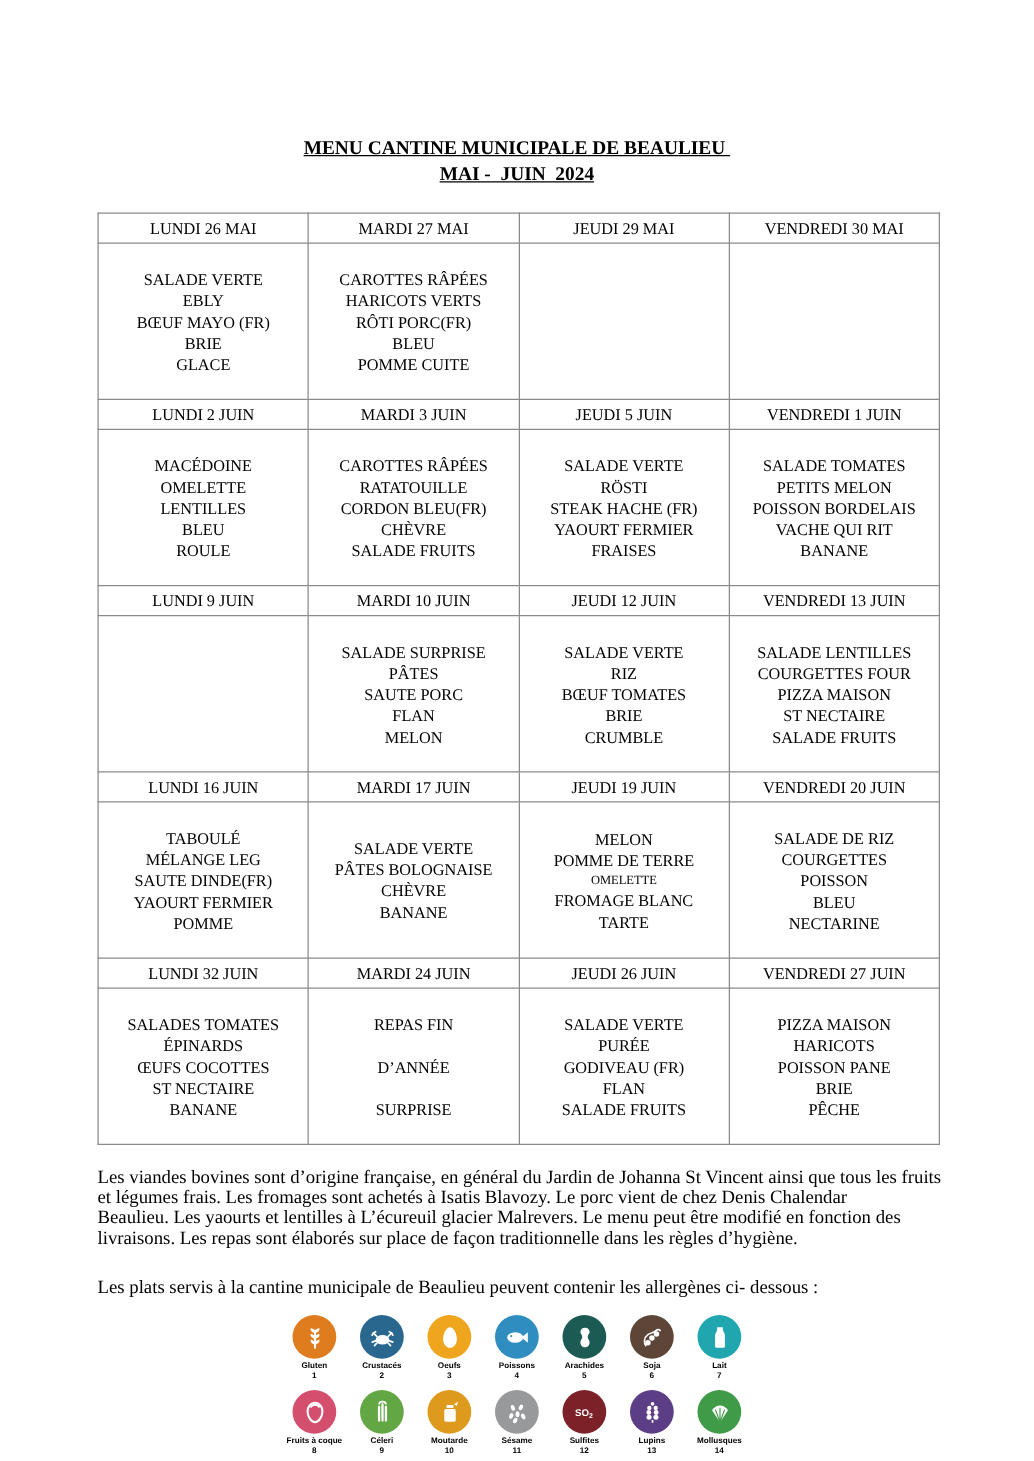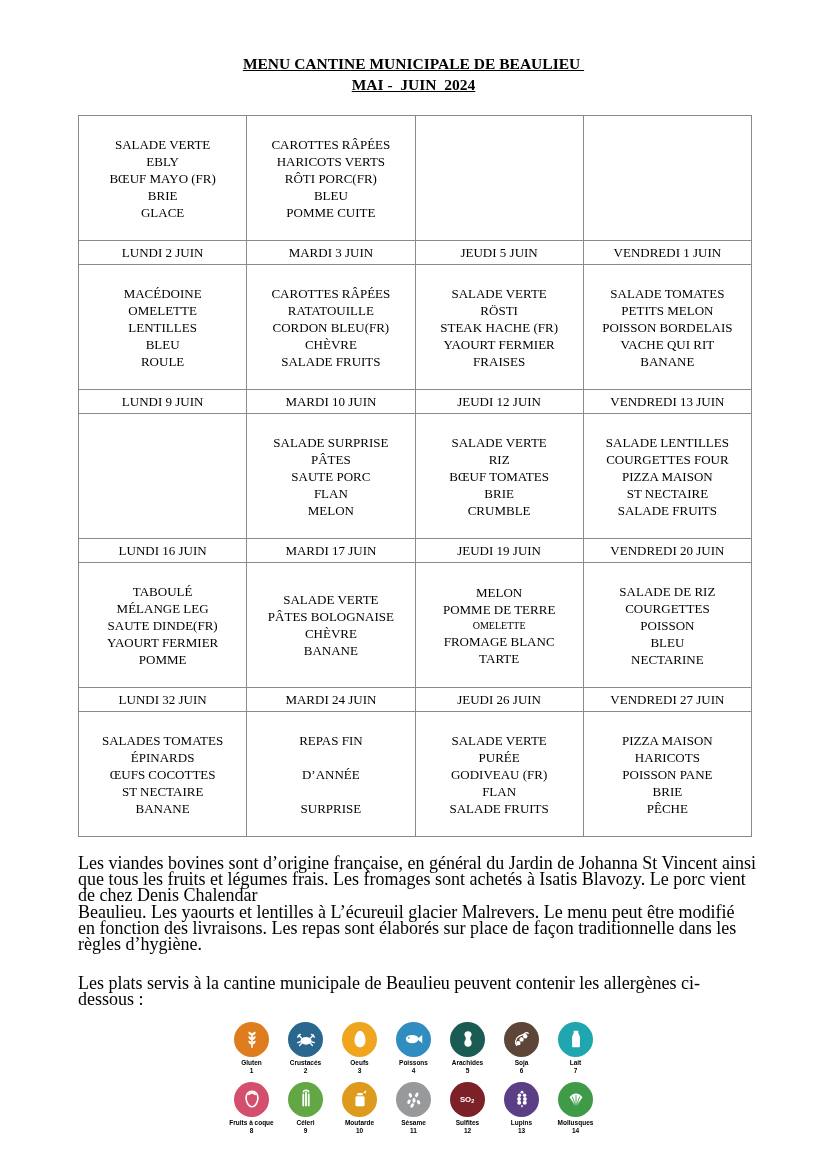--- a/index.html
+++ b/index.html
@@ -7,21 +7,21 @@
   .page {
     width: 827px;
     height: 1169px;
     position: relative;
     background: #ffffff;
     font-family: "Liberation Serif", serif;
     color: #000000;
     overflow: hidden;
   }
   .titles {
-    padding-top: 53px;
+    padding-top: 108px;
     text-align: center;
     font-weight: bold;
     font-size: 15.5px;
     line-height: 21px;
   }
   .titles .title-line {
     text-decoration: underline;
     white-space: pre;
   }
   table.menu {
@@ -37,21 +37,21 @@
     padding: 0;
     overflow: hidden;
   }
   td.h-cell { height: 24px; vertical-align: middle; }
   td.m-cell { height: 125px; vertical-align: middle; padding: 4px 2px; }
   .menu-item { line-height: 17px; }
   .menu-item.small { font-size: 10px; line-height: 15px; }
   .footer {
     width: 678px;
     margin: 18px 0 0 78px;
-    font-size: 18px;
+    font-size: 15px;
     line-height: 16.2px;
   }
   .footer .para { white-space: pre-line; }
   .footer .note { margin-top: 23px; }
   .allergen-grid {
     display: grid;
     grid-template-columns: repeat(7, 54px);
     justify-content: center;
     margin-top: 14px;
     row-gap: 7px;
@@ -79,20 +79,26 @@
 <div class="page">
 
   <div class="titles">
     <div class="title-line">MENU CANTINE MUNICIPALE DE BEAULIEU </div>
     <div class="title-line">MAI -  JUIN  2024</div>
   </div>
 
   <table class="menu">
     <tbody id="menu-body">
         <tr>
+          <td class="h-cell">LUNDI 26 MAI</td>
+          <td class="h-cell">MARDI 27 MAI</td>
+          <td class="h-cell">JEUDI 29 MAI</td>
+          <td class="h-cell">VENDREDI 30 MAI</td>
+        </tr>
+        <tr>
           <td class="m-cell">
             <div class="menu-item">SALADE VERTE</div>
             <div class="menu-item">EBLY</div>
             <div class="menu-item">BŒUF MAYO (FR)</div>
             <div class="menu-item">BRIE</div>
             <div class="menu-item">GLACE</div>
           </td>
           <td class="m-cell">
             <div class="menu-item">CAROTTES RÂPÉES</div>
             <div class="menu-item">HARICOTS VERTS</div>

